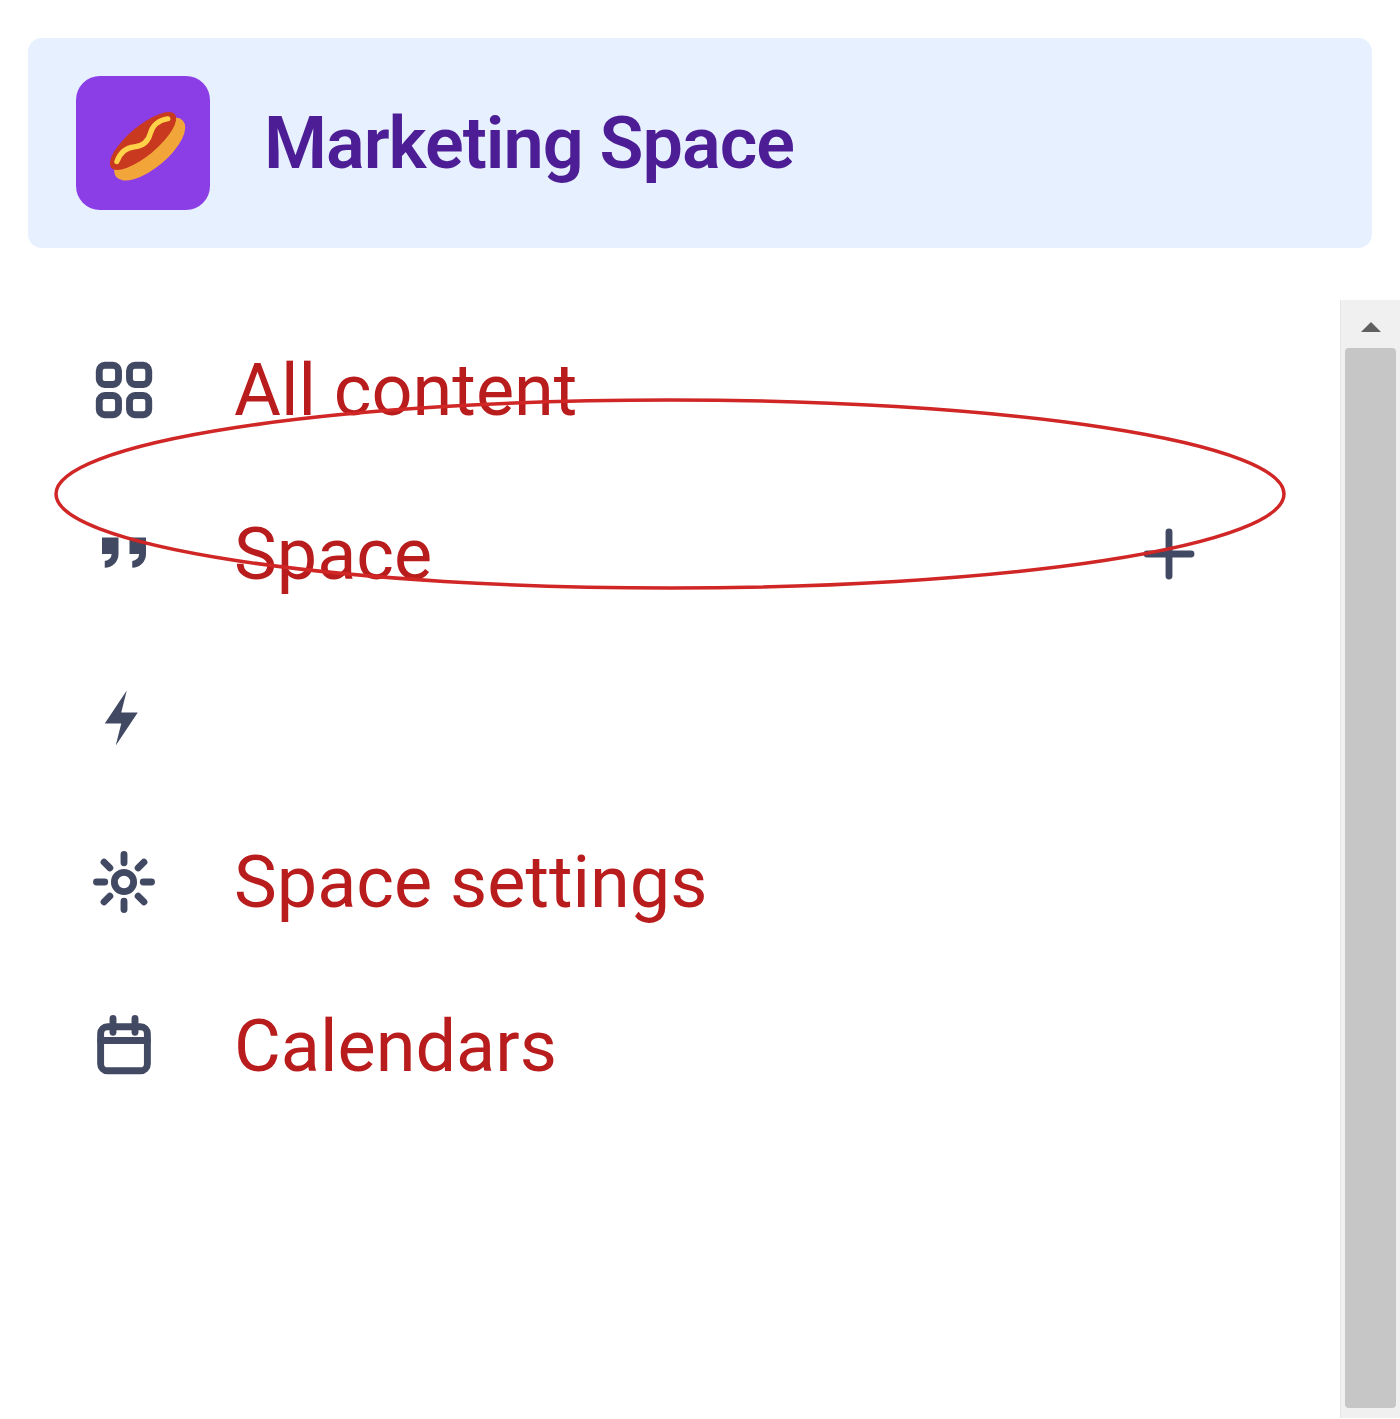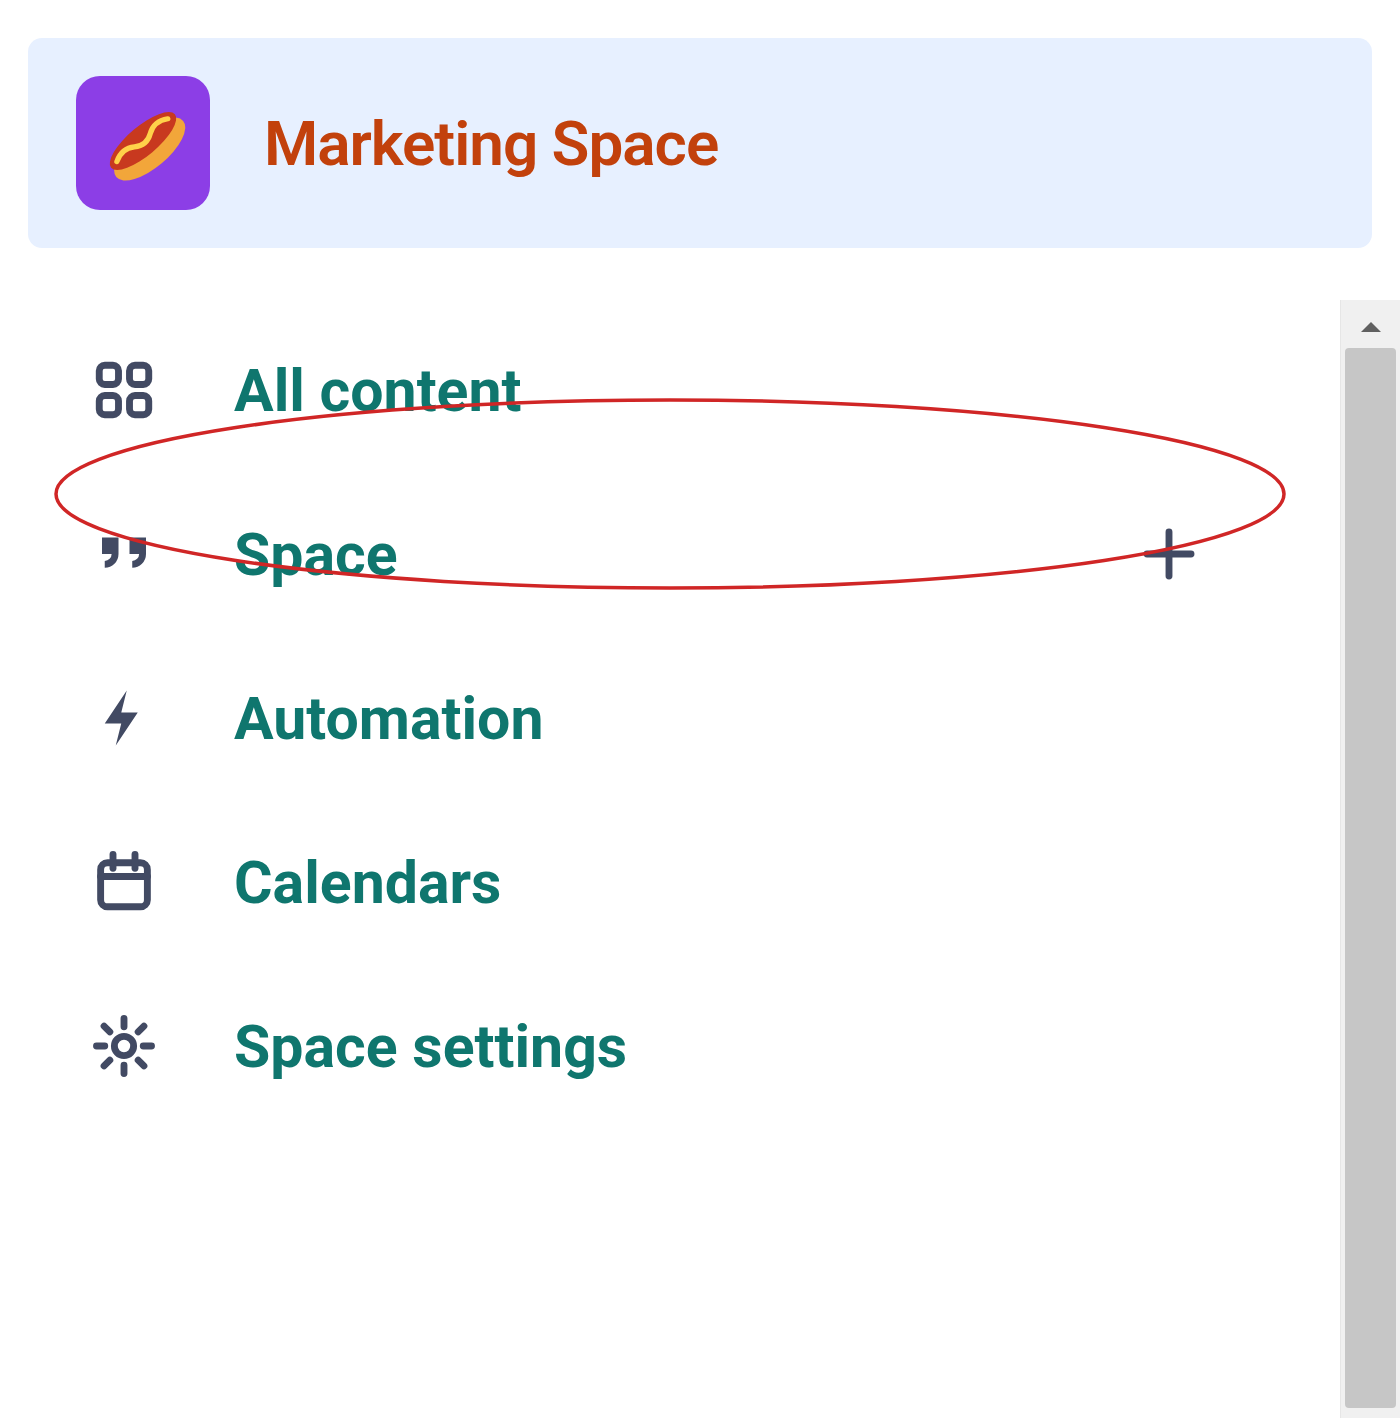--- a/index.html
+++ b/index.html
@@ -31,23 +31,23 @@
     width: 134px;
     height: 134px;
     border-radius: 24px;
     background: #8c3ee6;
     display: flex;
     align-items: center;
     justify-content: center;
     flex-shrink: 0;
   }
   .space-title {
-    font-size: 62px;
+    font-size: 72px;
     font-weight: 600;
-    color: #c2410c;
+    color: #4c1d95;
     letter-spacing: -1px;
   }
   .nav-area {
     position: relative;
     padding-left: 56px;
   }
   .nav-item {
     display: flex;
     align-items: center;
     gap: 70px;
@@ -57,23 +57,23 @@
   }
   .nav-icon {
     width: 80px;
     display: flex;
     align-items: center;
     justify-content: center;
     color: #424a63;
     flex-shrink: 0;
   }
   .nav-label {
-    font-size: 59px;
-    color: #0f766e;
-    font-weight: 700;
+    font-size: 72px;
+    color: #b91c1c;
+    font-weight: 400;
   }
   .plus-btn {
     position: absolute;
     right: 170px;
     top: 50%;
     transform: translateY(-50%);
     color: #424a63;
     display: flex;
     align-items: center;
     justify-content: center;
@@ -163,45 +163,44 @@
         </svg>
       </span>
     </div>
 
     <div class="nav-item">
       <span class="nav-icon">
         <svg width="66" height="66" viewBox="0 0 48 48" fill="#424a63">
           <path d="M26 4 L10 28 h12 l-4 16 L34 20 h-12 z"></path>
         </svg>
       </span>
-      <span class="nav-label">Automation</span>
+    </div>
+
+    <div class="nav-item">
+      <span class="nav-icon">
+        <svg width="66" height="66" viewBox="0 0 48 48" fill="none" stroke="#424a63" stroke-width="5" stroke-linecap="round" stroke-linejoin="round">
+          <circle cx="24" cy="24" r="7"></circle>
+          <path d="M24 4 v6 M24 38 v6 M4 24 h6 M38 24 h6 M9.5 9.5 l4.2 4.2 M34.3 34.3 l4.2 4.2 M38.5 9.5 l-4.2 4.2 M13.7 34.3 l-4.2 4.2"></path>
+        </svg>
+      </span>
+      <span class="nav-label">Space settings</span>
     </div>
 
     <div class="nav-item">
       <span class="nav-icon">
         <svg width="66" height="66" viewBox="0 0 48 48" fill="none" stroke="#424a63" stroke-width="5" stroke-linecap="round" stroke-linejoin="round">
           <rect x="7" y="10" width="34" height="32" rx="5"></rect>
           <line x1="7" y1="20" x2="41" y2="20"></line>
           <line x1="16" y1="4" x2="16" y2="14"></line>
           <line x1="32" y1="4" x2="32" y2="14"></line>
         </svg>
       </span>
       <span class="nav-label">Calendars</span>
     </div>
 
-    <div class="nav-item">
-      <span class="nav-icon">
-        <svg width="66" height="66" viewBox="0 0 48 48" fill="none" stroke="#424a63" stroke-width="5" stroke-linecap="round" stroke-linejoin="round">
-          <circle cx="24" cy="24" r="7"></circle>
-          <path d="M24 4 v6 M24 38 v6 M4 24 h6 M38 24 h6 M9.5 9.5 l4.2 4.2 M34.3 34.3 l4.2 4.2 M38.5 9.5 l-4.2 4.2 M13.7 34.3 l-4.2 4.2"></path>
-        </svg>
-      </span>
-      <span class="nav-label">Space settings</span>
-    </div>
-
   </div>
 
   <svg class="highlight-ellipse" viewBox="0 0 1236 196">
     <ellipse cx="618" cy="98" rx="614" ry="94" fill="none" stroke="#d02626" stroke-width="3.5"></ellipse>
   </svg>
 
   <div class="scrollbar-track">
     <span class="scrollbar-up">
       <svg width="28" height="18" viewBox="0 0 28 18">
           <path d="M4 14 L14 4 L24 14 Z" fill="#606060"></path>

